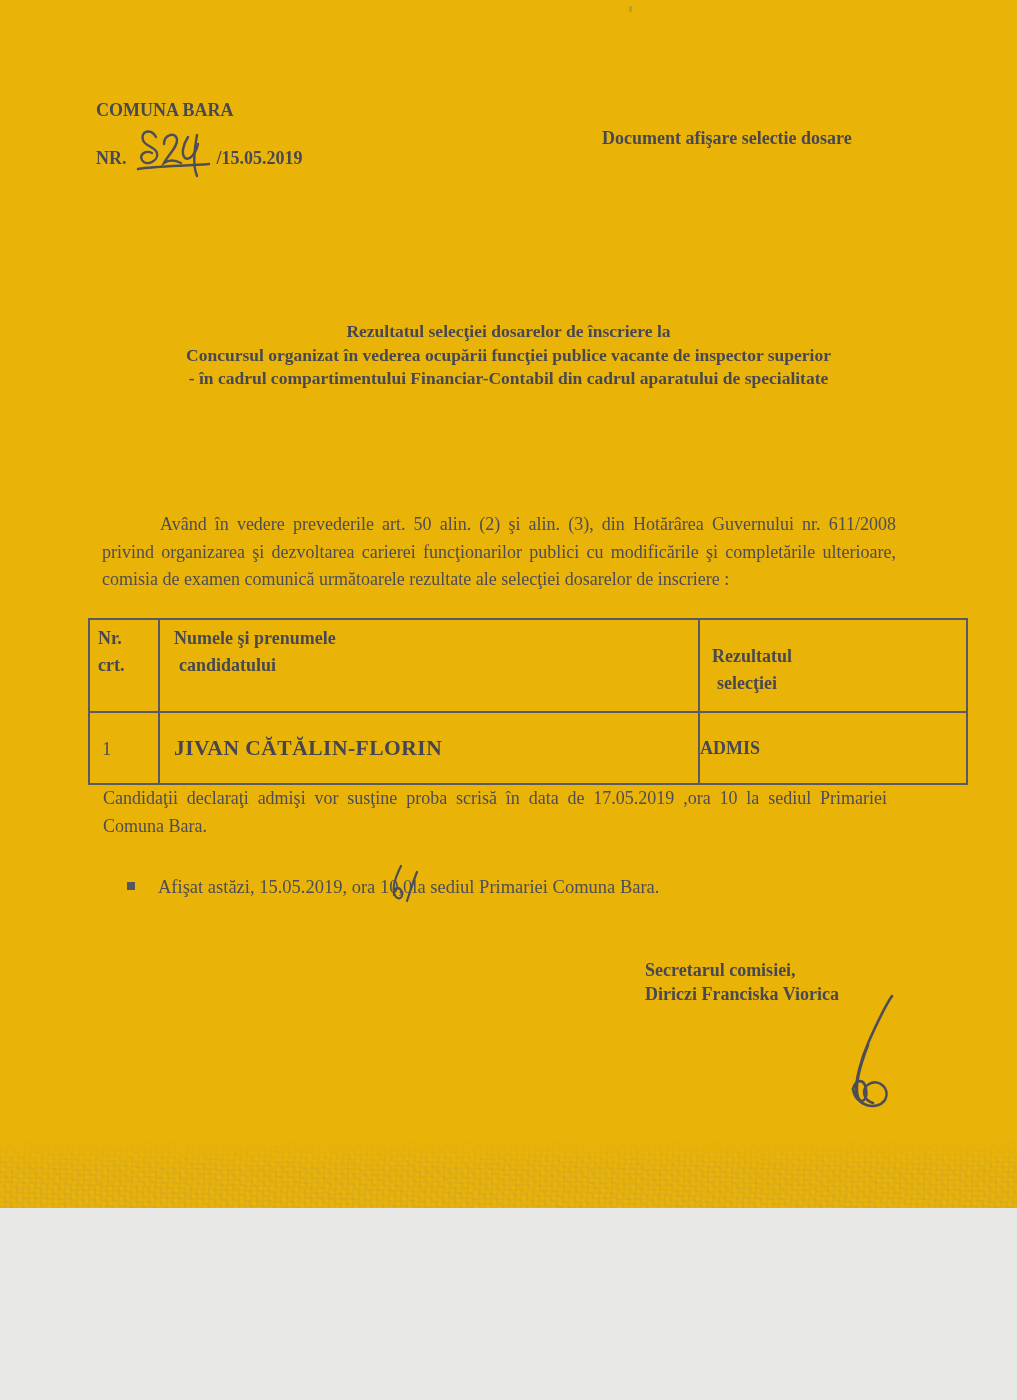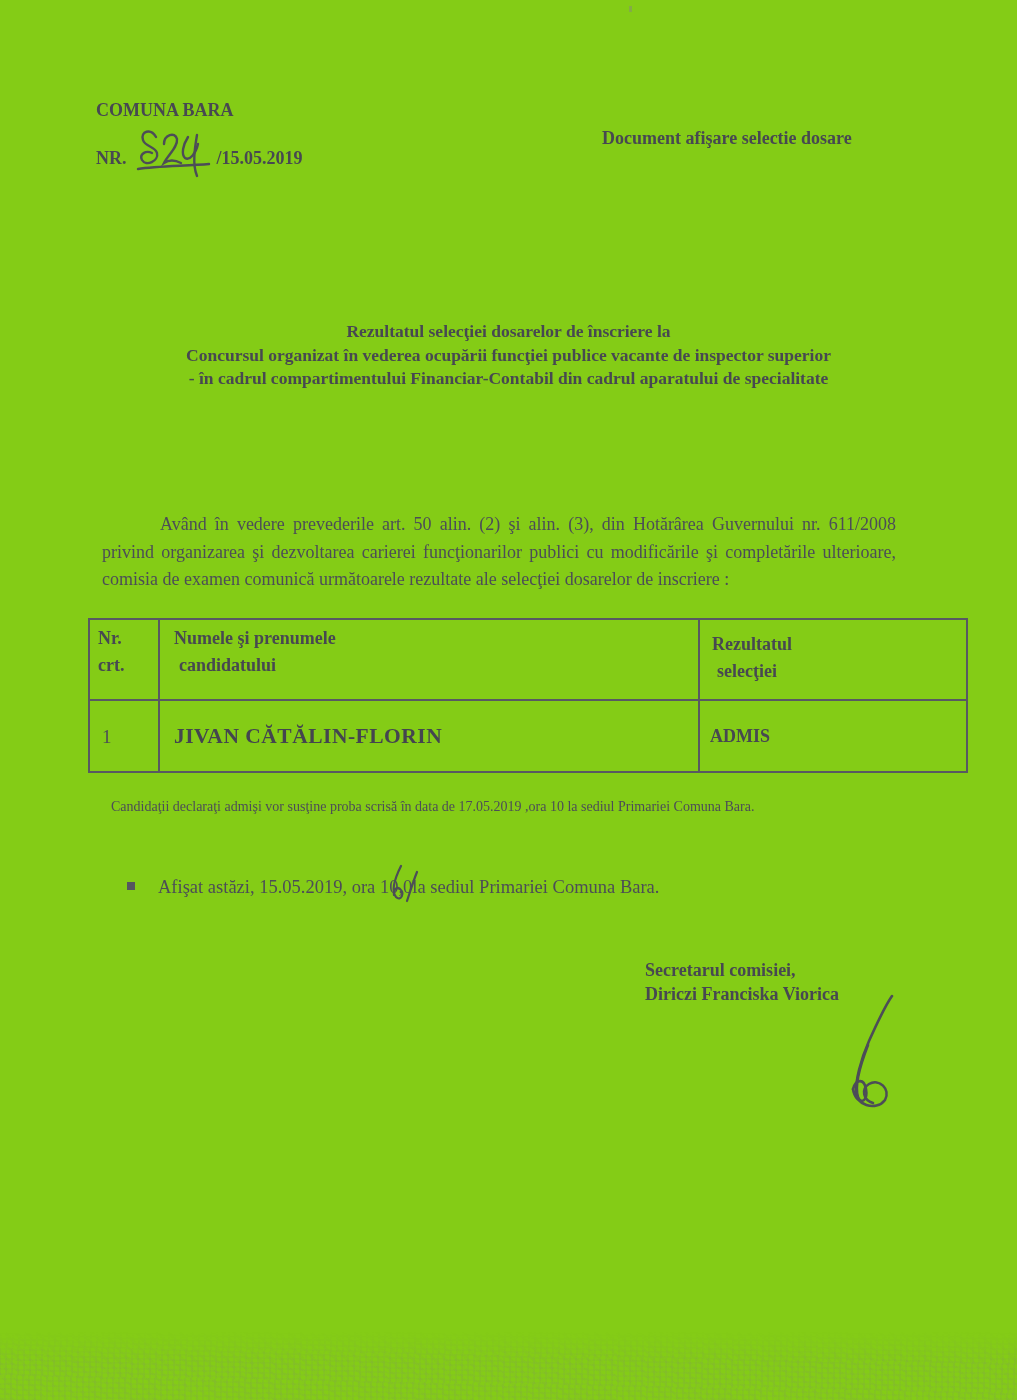--- a/index.html
+++ b/index.html
@@ -1,20 +1,20 @@
 <!DOCTYPE html>
 <html><head>
 <meta charset="utf-8">
 <style>
   html,body{margin:0;padding:0;background:#e8e8e6;}
   .page{
     position:relative;
-    width:1017px;height:1400px;
+    width:1017px;height:1208px;
     margin:0 auto;
-    background:#84cc16;
+    background:#eab308;
     font-family:"Liberation Serif", serif;
     color:#4c4d57;
     overflow:hidden;
   }
 
   .org-block{
     position:absolute;left:96px;top:98px;
     font-weight:bold;font-size:18px;line-height:25px;color:#474851;
   }
   .nr-line{display:flex;align-items:flex-end;height:48px;}
@@ -44,30 +44,30 @@
     border:2px solid #585962;
     vertical-align:top;
     font-size:18px;line-height:27px;
   }
   .col-nr{width:56px;}
   .col-name{width:520px;}
   .col-result{width:250px;}
   .hdr td{height:68px;font-weight:bold;color:#474851;}
   .hdr .c1{padding:5px 4px 0 8px;}
   .hdr .c2{padding:5px 4px 0 14px;}
-  .hdr .c3{padding:11px 4px 0 12px;}
+  .hdr .c3{padding:23px 4px 0 12px;}
   .hdr .line2{padding-left:5px;}
   .row td{height:68px;vertical-align:middle;}
   .row .c1{padding-left:12px;font-size:19px;}
   .row .c2{padding-left:14px;font-weight:bold;font-size:21.5px;letter-spacing:.5px;color:#44454f;}
-  .row .c3{padding-left:10px;font-weight:bold;font-size:18px;color:#474851;}
+  .row .c3{padding-left:0;font-weight:bold;font-size:18px;color:#474851;}
 
   .note{
     position:absolute;left:103px;top:785px;width:784px;
-    font-size:14px;line-height:27.5px;text-align:justify;margin:8px;
+    font-size:18px;line-height:27.5px;text-align:justify;margin:0;
   }
 
   .bullet-row{
     position:absolute;left:127px;top:877px;
     font-size:18.5px;white-space:nowrap;
   }
   .bullet-sq{
     display:inline-block;width:8px;height:8px;background:#55565f;
     margin-right:23px;vertical-align:3px;
   }

